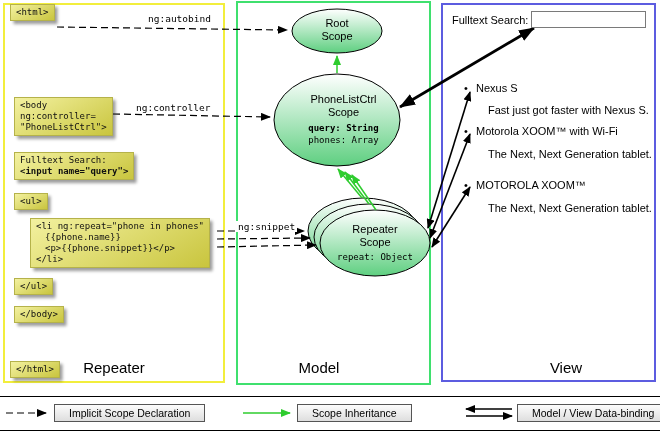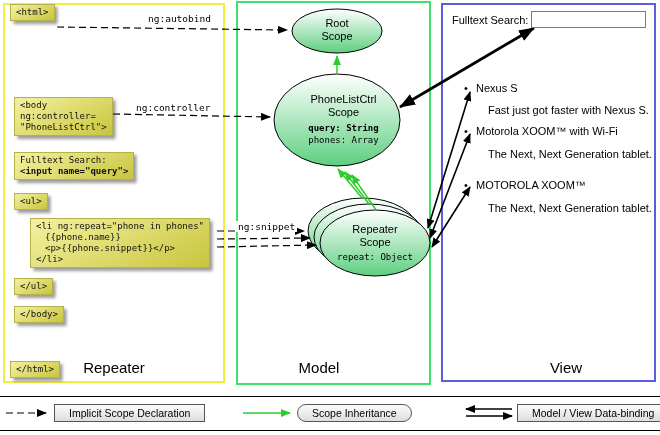--- a/index.html
+++ b/index.html
@@ -180,17 +180,17 @@
     <span class="bullet">•</span><span>MOTOROLA XOOM™</span>
   </div>
   <div class="view-text" style="left:488px; top:202px;">The Next, Next Generation tablet.</div>
 
   <div class="col-label" style="left:3px; top:359px; width:222px;">Repeater</div>
   <div class="col-label" style="left:236px; top:359px; width:166px;">Model</div>
   <div class="col-label" style="left:441px; top:359px; width:250px;">View</div>
 
   <div class="hrule" style="top:396px;"></div>
   <div class="legend-box" style="left:54px; top:404px;">Implicit Scope Declaration</div>
-  <div class="legend-box" style="left:297px; top:404px;border-radius:9px;">Scope Inheritance</div>
+  <div class="legend-box" style="left:297px; top:404px;">Scope Inheritance</div>
   <div class="legend-box" style="left:517px; top:404px;">Model / View Data-binding</div>
   <div class="hrule" style="top:430px;"></div>
 
 </div>
 
 </body></html>

